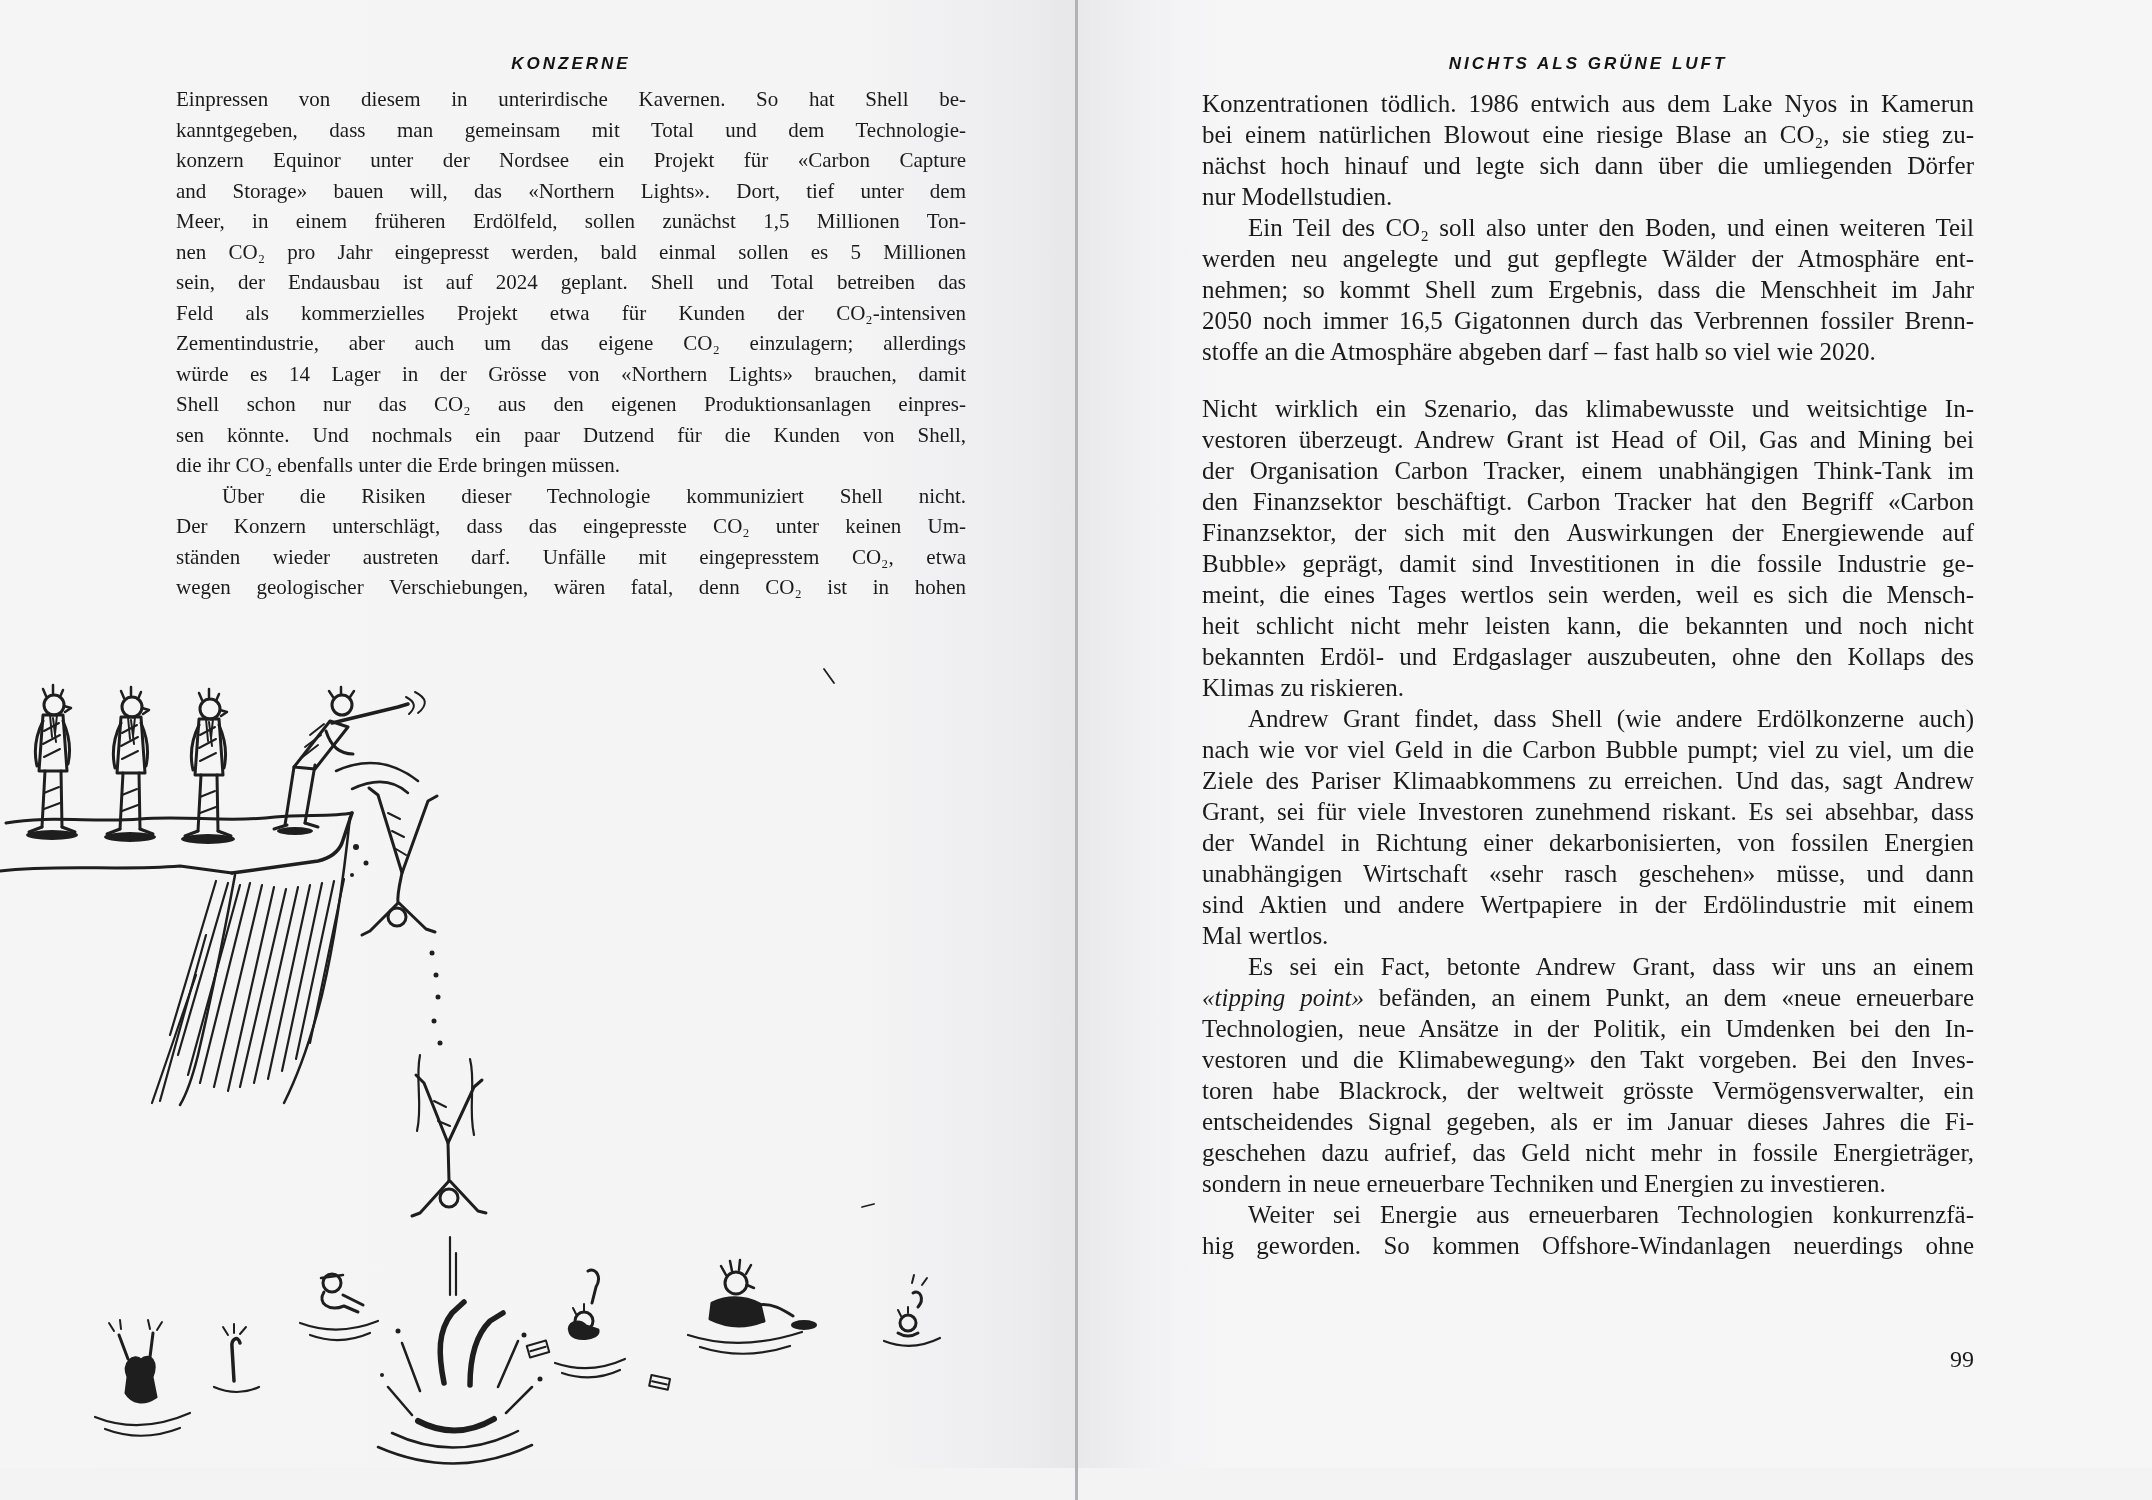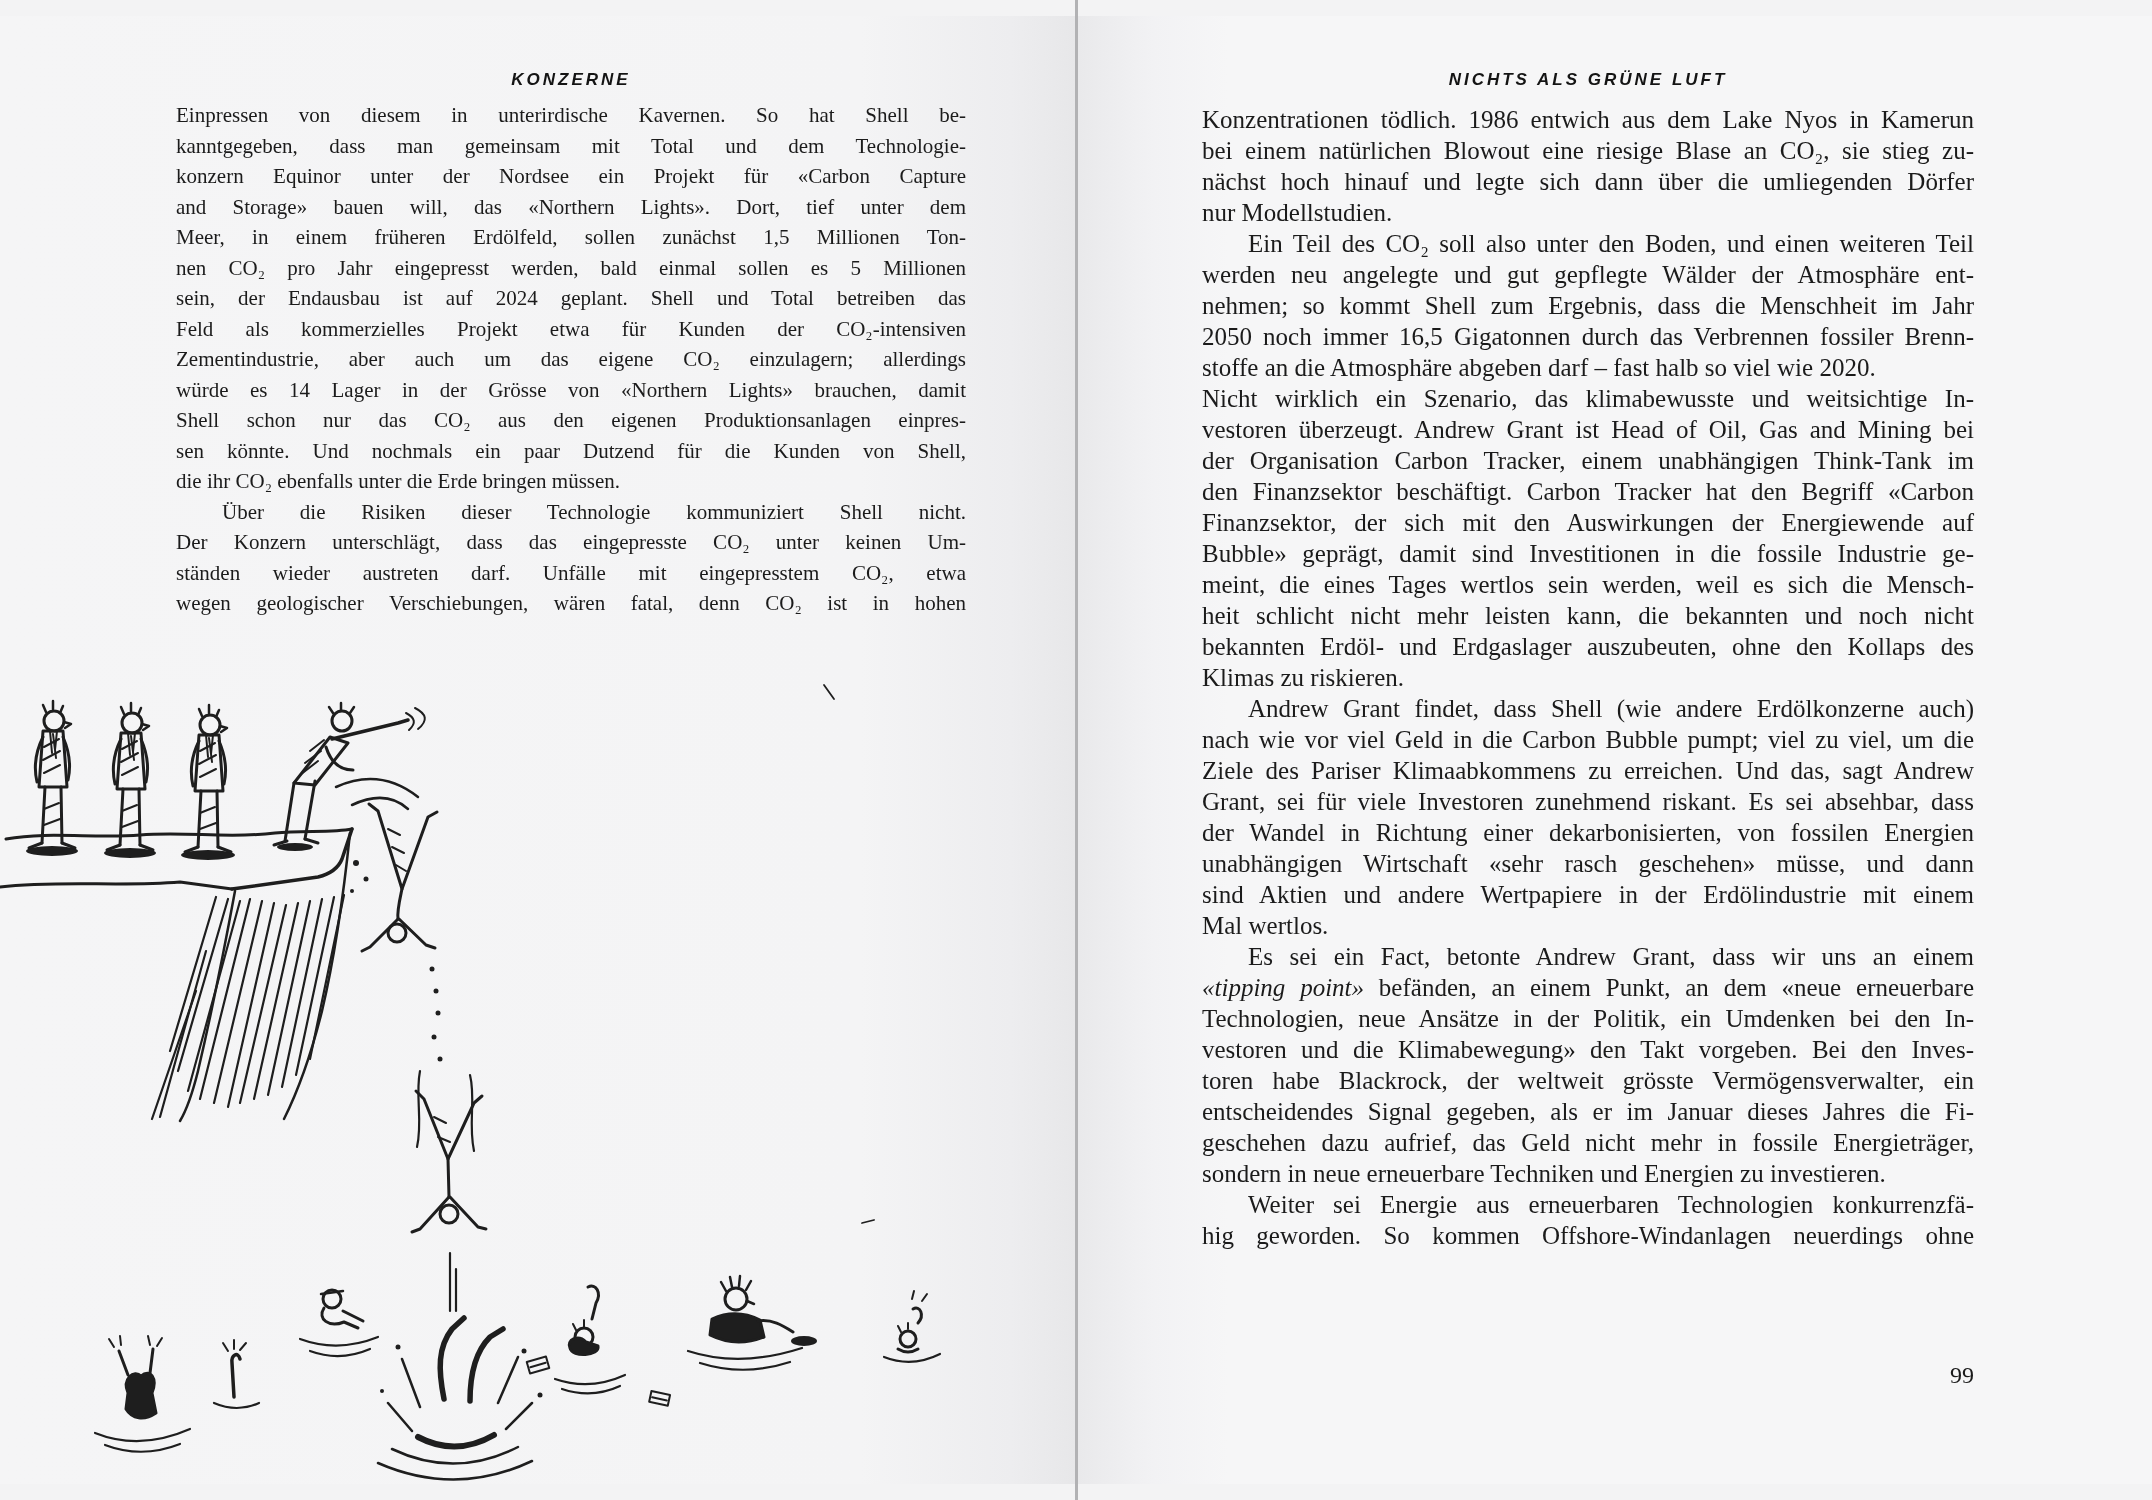--- a/index.html
+++ b/index.html
@@ -1,21 +1,21 @@
 <!DOCTYPE html>
 <html><head>
 <meta charset="utf-8">
 <style>
   html,body{margin:0;padding:0}
   body{
     width:2152px;height:1500px;position:relative;overflow:hidden;
     background:#f3f3f4;
     font-family:"Liberation Serif","DejaVu Serif",serif;
   }
-  .page{position:absolute;top:16px;height:1468px}
+  .page{position:absolute;top:0;height:1468px}
   .page-left{left:0;width:1075px;
     background:linear-gradient(to right,#f5f5f6 0%,#f4f4f5 80%,#ededef 94%,#e7e7e9 100%);}
   .page-right{left:1078px;width:1074px;
     background:linear-gradient(to right,#e9e9eb 0%,#f2f2f4 7%,#f6f6f7 14%,#f6f6f7 100%);}
   .spine{position:absolute;left:1075px;top:0;width:3px;height:1500px;background:#b2b2b4}
 
   .running-head{
     position:absolute;top:54px;text-align:center;color:#141414;
     font-family:"Liberation Sans",sans-serif;font-style:italic;font-weight:700;
     font-size:17px;letter-spacing:3px;white-space:nowrap;
@@ -23,21 +23,21 @@
   .page-left .running-head{left:176px;width:790px}
   .page-right .running-head{left:124px;width:772px}
 
   .body-text{position:absolute;color:#1b1b1b}
   #left-body{left:176px;top:84px;width:790px;font-size:21px;line-height:30.5px}
   #right-body{left:124px;top:88px;width:772px;font-size:25px;line-height:31px}
 
   .line{text-align:justify;text-align-last:justify;text-justify:inter-word;white-space:normal}
   .line.last{text-align-last:left}
   .line.indent{padding-left:46px}
-  .para.gap{}
+  .para.gap{margin-top:26px}
 
   .page-number{
     position:absolute;left:124px;width:772px;top:1346px;text-align:right;
     font-size:24px;color:#1b1b1b;
   }
   #illustration{position:absolute;left:0;top:635px;width:980px;height:865px}
 </style>
 </head>
 <body>
 

